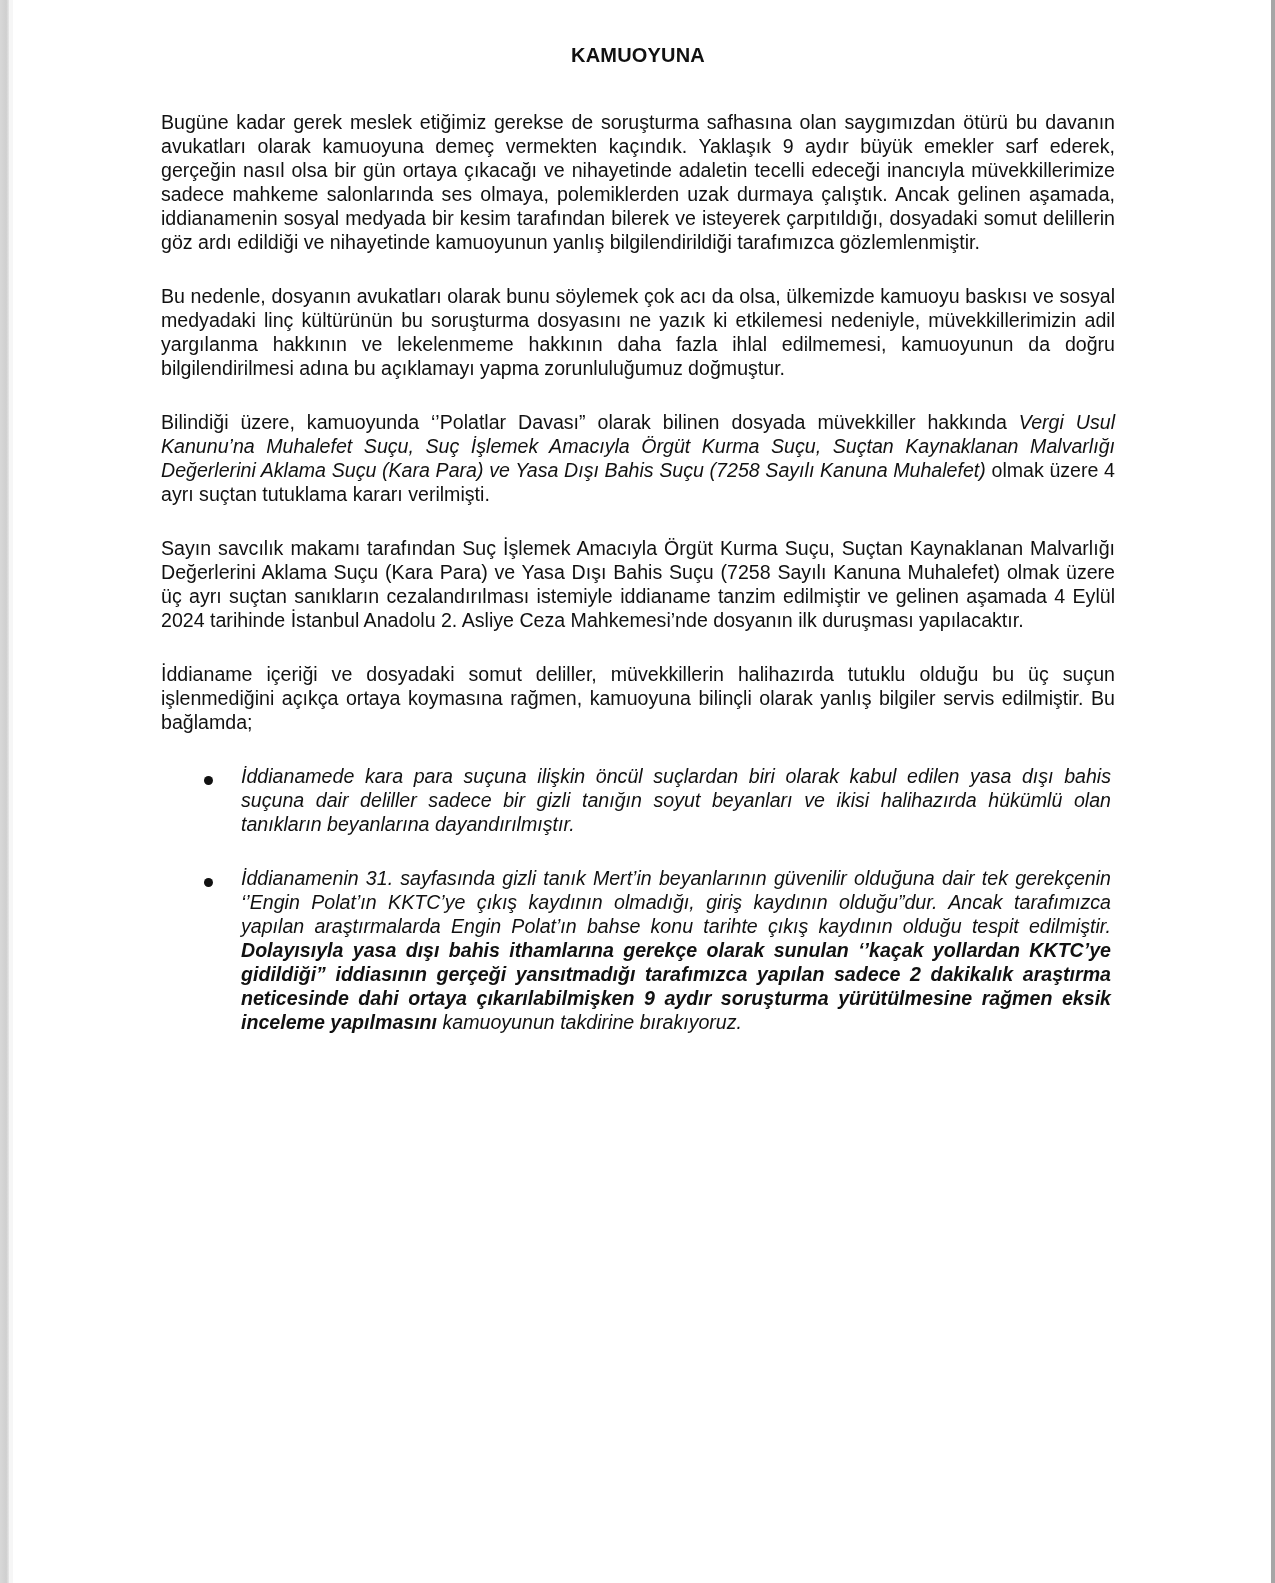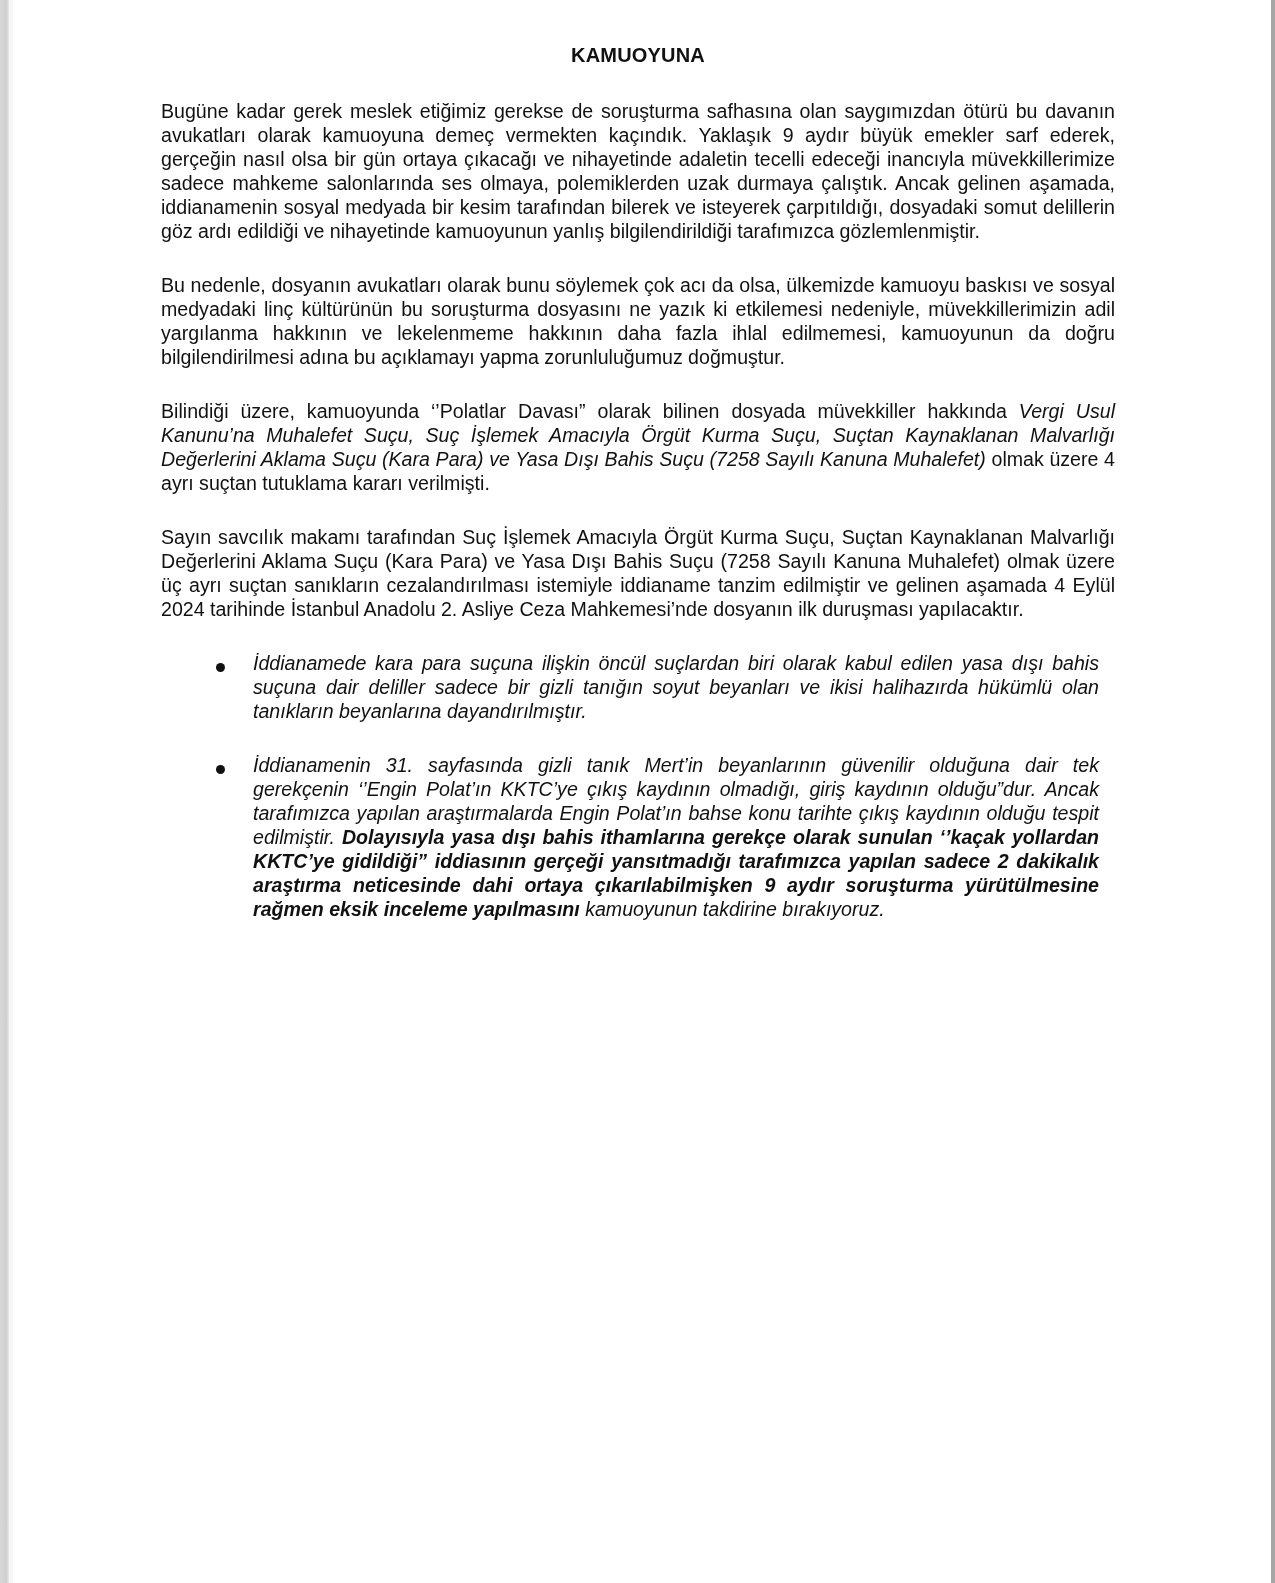--- a/index.html
+++ b/index.html
@@ -37,41 +37,41 @@
       position: absolute;
       left: 161px;
       top: 40px;
       width: 954px;
     }
     .title {
       text-align: center;
       font-weight: bold;
       font-size: 20px;
       letter-spacing: 0.2px;
-      margin: 0 0 29px 0;
+      margin: 0 0 40px 0;
       line-height: 30px;
     }
     p {
       margin: 0;
       font-size: 19.6px;
       line-height: 24px;
       text-align: justify;
     }
     .para { margin-bottom: 30px; }
     .u {
       font-weight: bold;
       text-decoration: underline;
       text-decoration-thickness: 2px;
       text-underline-offset: 3px;
     }
     .i { font-style: italic; }
     .b { font-weight: bold; }
     ul.bullets {
       list-style: none;
-      margin: 16px;
+      margin: 4px;
       padding: 0;
     }
     ul.bullets li {
       position: relative;
       padding-left: 76px;
       margin-bottom: 30px;
     }
     .bullet-dot {
       position: absolute;
       left: 39px;
@@ -94,20 +94,21 @@
 
   <p class="para">Bugüne kadar gerek meslek etiğimiz gerekse de soruşturma safhasına olan saygımızdan ötürü bu davanın avukatları olarak kamuoyuna demeç vermekten kaçındık. Yaklaşık 9 aydır büyük emekler sarf ederek, gerçeğin nasıl olsa bir gün ortaya çıkacağı ve nihayetinde adaletin tecelli edeceği inancıyla müvekkillerimize sadece mahkeme salonlarında ses olmaya, polemiklerden uzak durmaya çalıştık. Ancak gelinen aşamada, iddianamenin sosyal medyada bir kesim tarafından bilerek ve isteyerek çarpıtıldığı, dosyadaki somut delillerin göz ardı edildiği ve nihayetinde kamuoyunun yanlış bilgilendirildiği tarafımızca gözlemlenmiştir.</p>
 
   <p class="para">Bu nedenle, dosyanın avukatları olarak bunu söylemek çok acı da olsa, ülkemizde kamuoyu baskısı ve sosyal medyadaki linç kültürünün bu soruşturma dosyasını ne yazık ki etkilemesi nedeniyle, müvekkillerimizin adil yargılanma hakkının ve lekelenmeme hakkının daha fazla ihlal edilmemesi, kamuoyunun da doğru bilgilendirilmesi adına bu açıklamayı yapma zorunluluğumuz doğmuştur.</p>
 
   <p class="para"><span>Bilindiği üzere, kamuoyunda ‘’Polatlar Davası” olarak bilinen dosyada müvekkiller hakkında </span><span class="i">Vergi Usul Kanunu’na Muhalefet Suçu, Suç İşlemek Amacıyla Örgüt Kurma Suçu, Suçtan Kaynaklanan Malvarlığı Değerlerini Aklama Suçu (Kara Para) ve Yasa Dışı Bahis Suçu (7258 Sayılı Kanuna Muhalefet)</span><span> olmak üzere 4 ayrı suçtan tutuklama kararı verilmişti.</span></p>
 
 
   <p class="para">Sayın savcılık makamı tarafından Suç İşlemek Amacıyla Örgüt Kurma Suçu, Suçtan Kaynaklanan Malvarlığı Değerlerini Aklama Suçu (Kara Para) ve Yasa Dışı Bahis Suçu (7258 Sayılı Kanuna Muhalefet) olmak üzere üç ayrı suçtan sanıkların cezalandırılması istemiyle iddianame tanzim edilmiştir ve gelinen aşamada 4 Eylül 2024 tarihinde İstanbul Anadolu 2. Asliye Ceza Mahkemesi’nde dosyanın ilk duruşması yapılacaktır.</p>
 
+  <p class="para">İddianame içeriği ve dosyadaki somut deliller, müvekkillerin halihazırda tutuklu olduğu bu üç suçun işlenmediğini açıkça ortaya koymasına rağmen, kamuoyuna bilinçli olarak yanlış bilgiler servis edilmiştir. Bu bağlamda;</p>
 
   <ul class="bullets">
     <li>
       <span class="bullet-dot"></span>
       <p><span class="i">İddianamede kara para suçuna ilişkin öncül suçlardan biri olarak kabul edilen yasa dışı bahis suçuna dair deliller sadece bir gizli tanığın soyut beyanları ve ikisi halihazırda hükümlü olan tanıkların beyanlarına dayandırılmıştır.</span></p>
     </li>
     <li>
       <span class="bullet-dot"></span>
       <p><span class="i">İddianamenin 31. sayfasında gizli tanık Mert’in beyanlarının güvenilir olduğuna dair tek gerekçenin ‘’Engin Polat’ın KKTC’ye çıkış kaydının olmadığı, giriş kaydının olduğu”dur. Ancak tarafımızca yapılan araştırmalarda Engin Polat’ın bahse konu tarihte çıkış kaydının olduğu tespit edilmiştir. </span><span class="i b">Dolayısıyla yasa dışı bahis ithamlarına gerekçe olarak sunulan ‘’kaçak yollardan KKTC’ye gidildiği” iddiasının gerçeği yansıtmadığı tarafımızca yapılan sadece 2 dakikalık araştırma neticesinde dahi ortaya çıkarılabilmişken 9 aydır soruşturma yürütülmesine rağmen eksik inceleme yapılmasını</span><span class="i"> kamuoyunun takdirine bırakıyoruz.</span></p>
     </li>

